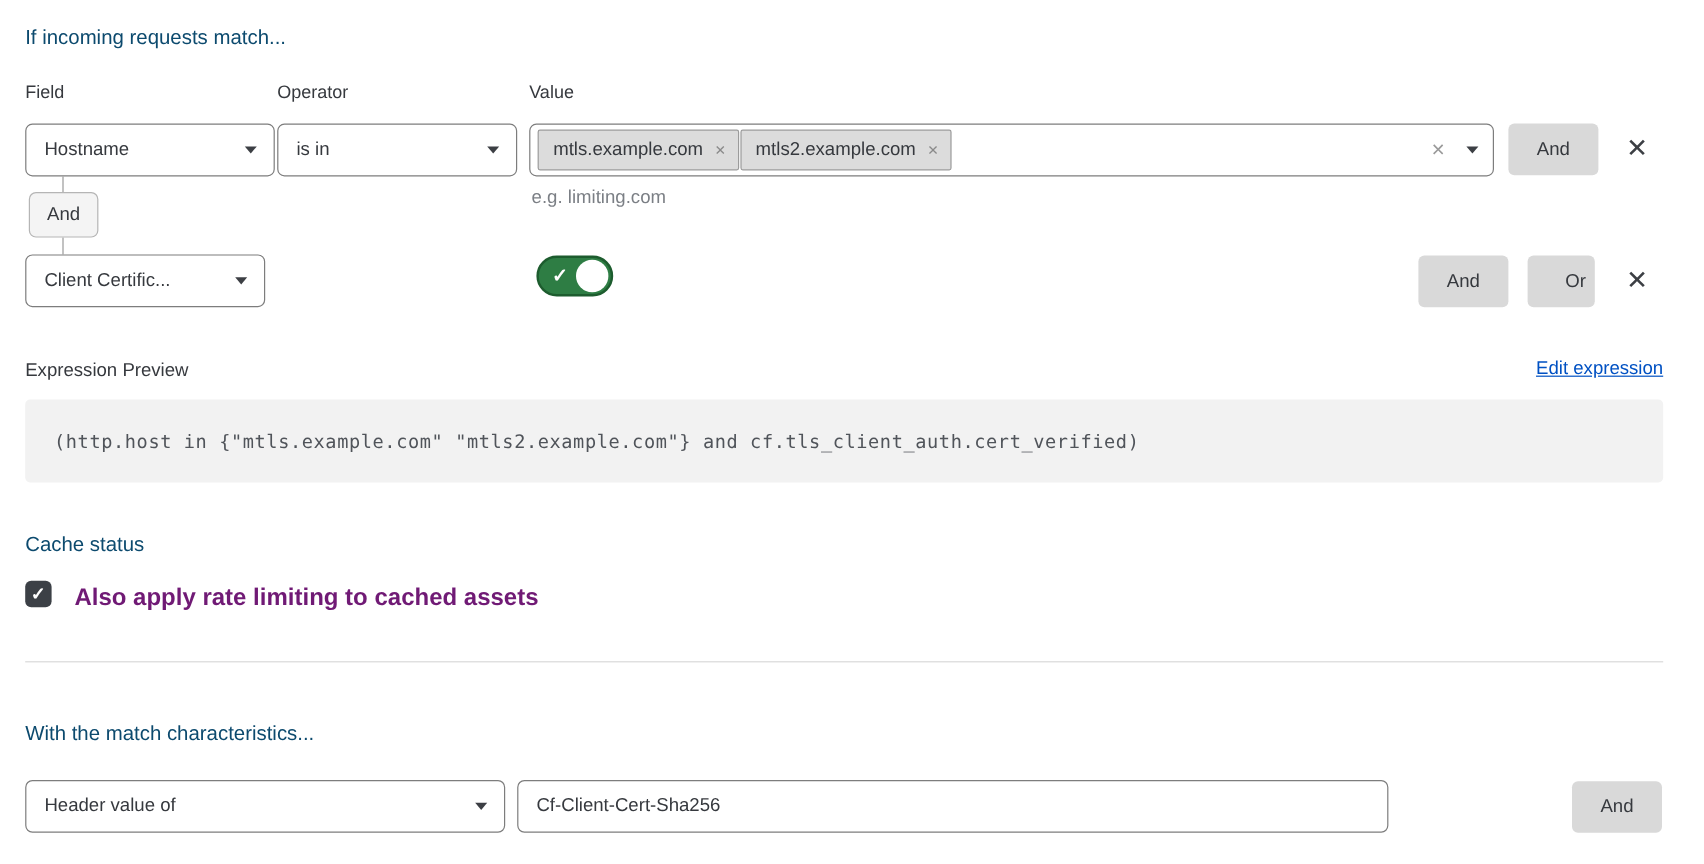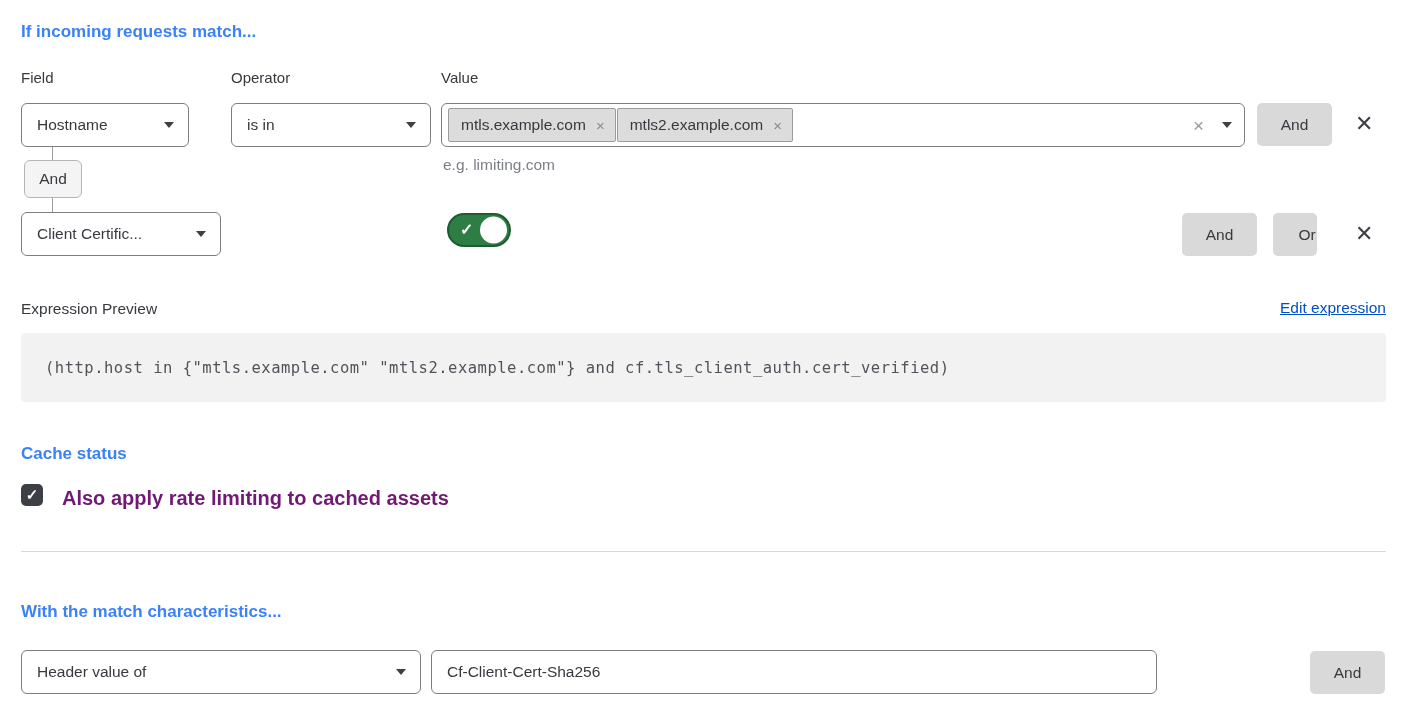--- a/index.html
+++ b/index.html
@@ -13,22 +13,22 @@
     position: relative;
     width: 1420px;
     height: 720px;
     background: #ffffff;
     overflow: hidden;
   }
   .abs { position: absolute; }
 
   .section-title {
     font-size: 17px;
-    font-weight: 700;
-    color: #3b82f6;
+    font-weight: 400;
+    color: #0c4a6e;
   }
   .col-label {
     font-size: 15px;
     color: #36393e;
   }
 
   
   .selectbox {
     height: 44px;
     border: 1px solid #7d7d7d;
@@ -224,21 +224,21 @@
 <body>
 
 <div class="page">
 
   <div class="abs section-title" style="left:21px; top:22px;">If incoming requests match...</div>
 
   <div class="abs col-label" style="left:21px; top:69px;">Field</div>
   <div class="abs col-label" style="left:231px; top:69px;">Operator</div>
   <div class="abs col-label" style="left:441px; top:69px;">Value</div>
 
-  <div class="abs selectbox" style="left:21px; top:103px; width:168px;">
+  <div class="abs selectbox" style="left:21px; top:103px; width:208px;">
     <span class="grow">Hostname</span>
     <span class="chevron"></span>
   </div>
 
   <div class="abs selectbox" style="left:231px; top:103px; width:200px;">
     <span class="grow">is in</span>
     <span class="chevron"></span>
   </div>
 
   <div class="abs valuebox" style="left:441px; top:103px; width:804px;">
@@ -270,21 +270,21 @@
     <span class="chevron"></span>
   </div>
 
 
   <div class="abs toggle" style="left:447px; top:213px;">
     <span class="check">✓</span>
     <span class="knob"></span>
   </div>
 
   <button class="abs gbtn" style="left:1182px; top:213px; width:75px;">And</button>
-  <button class="abs gbtn" style="left:1273px; top:213px; width:44px;padding-left:24px;">Or</button>
+  <button class="abs gbtn" style="left:1273px; top:213px; width:56px;padding-left:24px;">Or</button>
   <span class="abs remove-x" style="left:1355px; top:223px;">✕</span>
 
   <div class="abs col-label" style="left:21px; top:300px; font-size:15.5px;">Expression Preview</div>
   <a class="abs link" style="top:299px; right:34px;text-align:right;">Edit expression</a>
 
   <div class="abs codeblock" style="left:21px; top:333px; width:1365px;">
     <code>(http.host in {"mtls.example.com" "mtls2.example.com"} and cf.tls_client_auth.cert_verified)</code>
   </div>
 
   <div class="abs section-title" style="left:21px; top:444px;">Cache status</div>

